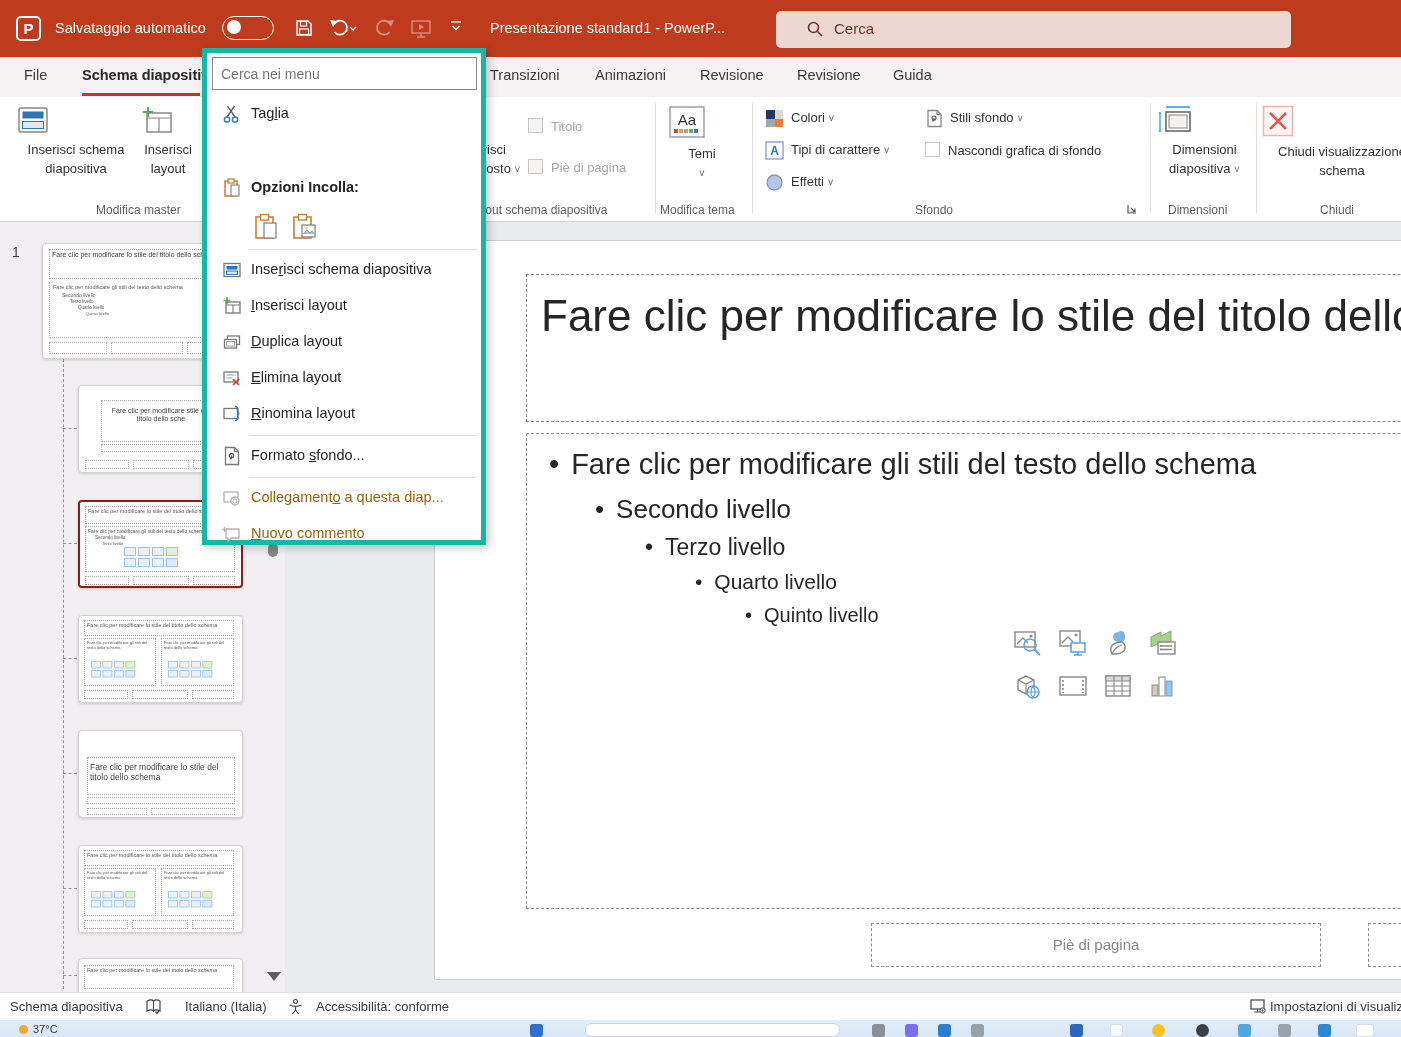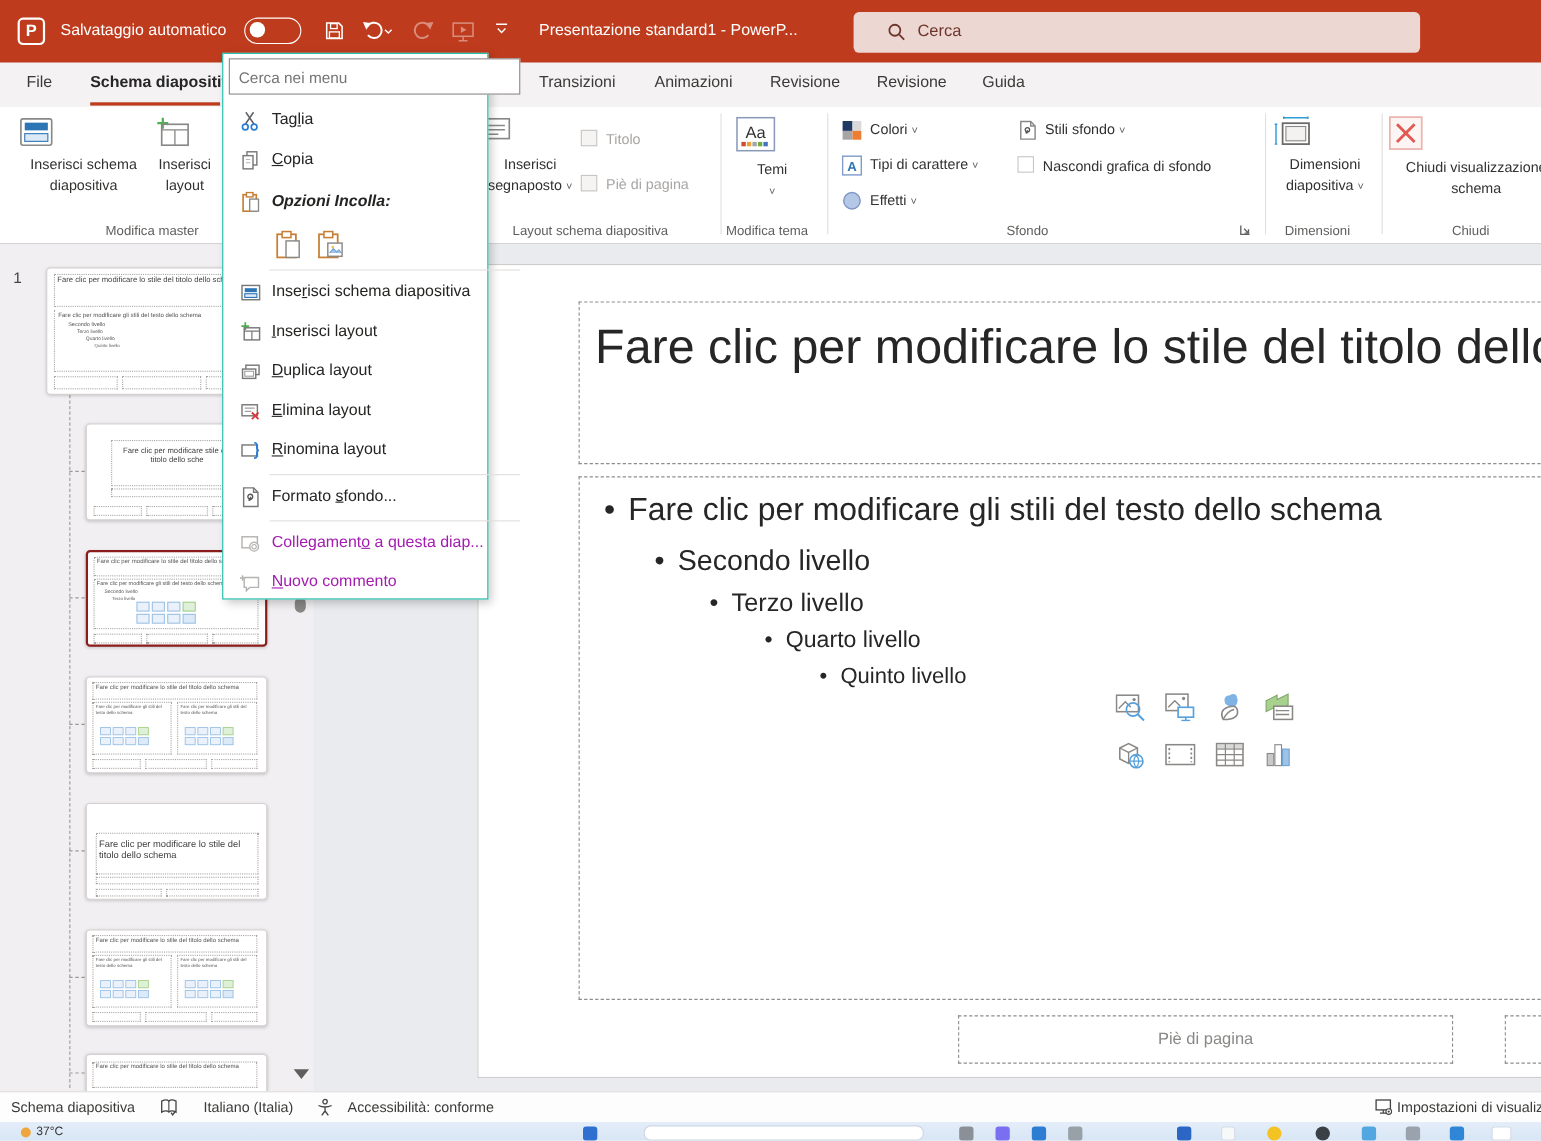--- a/index.html
+++ b/index.html
@@ -71,28 +71,28 @@
   .b4 { left:168px; top:136px; font-size:21px; }
   .b5 { left:218px; top:170px; font-size:20px; }
   .bline .mark { display:inline-block; margin-right:12px; }
   .icon-grid { position:absolute; left:487px; top:196px; display:grid; grid-template-columns:repeat(4,28px); grid-column-gap:17px; grid-row-gap:17px; }
   .ph-date { left:91px; top:682px; width:297px; height:44px; }
   .ph-footer { left:436px; top:682px; width:450px; height:44px; }
   .ph-num { left:933px; top:682px; width:150px; height:44px; }
   .ph-txt { position:absolute; top:12px; font-size:15px; color:#8a8886; }
 
   
-  .ctxmenu { position:absolute; left:202px; top:48px; width:242px; height:497px; background:#fff; border:1px solid #14b8a6; box-shadow:3px 3px 8px rgba(0,0,0,.22); z-index:100; }
+  .ctxmenu { position:absolute; left:202px; top:48px; width:284px; height:497px; background:#fff; border:5px solid #14b8a6; box-shadow:3px 3px 8px rgba(0,0,0,.22); z-index:100; }
   .ctx-search { position:absolute; left:5px; top:4px; width:265px; height:33px; border:1px solid #8a8886; background:#fff; font-family:"Liberation Sans",sans-serif; font-size:14px; color:#484644; padding:0 8px; outline:none; }
   .mi { position:absolute; left:0; width:276px; height:36px; }
   .mi-ic { position:absolute; left:15px; top:8px; width:20px; height:20px; }
   .mi-label { position:absolute; left:44px; top:9px; font-size:14.5px; color:#252423; white-space:nowrap; }
   .mi-label .ak { text-decoration:underline; }
   .mi.bold .mi-label { font-weight:bold; }
-  .mi.off .mi-label { color:#a21caf; }
+  .mi.off .mi-label { color:#a16207; }
   .msep { position:absolute; left:42px; width:228px; height:0; border-top:1px solid #e1dfdd; }
   .paste-opt { position:absolute; top:4px; width:30px; height:30px; border:1px solid transparent; }
 
   
   .statusbar { position:absolute; left:0; top:992px; width:1401px; height:28px; background:#fdfdfd; border-top:1px solid #e0dedc; font-size:13px; color:#3b3a39; }
   .sb-item { position:absolute; top:6px; white-space:nowrap; }
 
   
   .taskbar { position:absolute; left:0; top:1020px; width:1401px; height:29px; background:linear-gradient(#e4eef9,#cfdff2); }
   .tk-ic { position:absolute; top:4px; width:13px; height:13px; border-radius:3px; }
@@ -549,32 +549,22 @@
       <span class="mi-ic">
           <svg width="20" height="20" viewBox="0 0 20 20">
             <path d="M5.5 2 L13 13 M12.5 2 L5 13" stroke="#5f6368" stroke-width="1.4"></path>
             <circle cx="5" cy="15.5" r="2.6" fill="none" stroke="#2b7cd3" stroke-width="1.5"></circle>
             <circle cx="13" cy="15.5" r="2.6" fill="none" stroke="#2b7cd3" stroke-width="1.5"></circle>
           </svg>
         </span>
       <span class="mi-label"><span>Tag</span><span class="ak">l</span><span>ia</span></span>
     </div>
 
-    <div class="mi" style="top:79px;">
-      <span class="mi-ic">
-          <svg width="20" height="20" viewBox="0 0 20 20">
-            <rect x="6.5" y="2" width="9" height="12" fill="#fff" stroke="#787878" stroke-width="1.3"></rect>
-            <rect x="3" y="5.5" width="9" height="12" fill="#fff" stroke="#787878" stroke-width="1.3"></rect>
-            <path d="M5.5 9 h4 M5.5 12 h4" stroke="#b5b5b5" stroke-width="1"></path>
-          </svg>
-        </span>
-      <span class="mi-label"><span></span><span class="ak">C</span><span>opia</span></span>
-    </div>
-
-    <div class="mi bold" style="top:117px;font-style:italic;">
+
+    <div class="mi bold" style="top:117px;">
       <span class="mi-ic">
           <svg width="20" height="20" viewBox="0 0 20 20">
             <rect x="3" y="3" width="12" height="15" fill="#fff" stroke="#C77F35" stroke-width="1.5"></rect>
             <rect x="6" y="1" width="6" height="4" fill="#fff" stroke="#C77F35" stroke-width="1.3"></rect>
             <rect x="9" y="7" width="8" height="11" fill="#fff" stroke="#8a8886" stroke-width="1.2"></rect>
           </svg>
         </span>
       <span class="mi-label">Opzioni Incolla:</span>
     </div>
 

